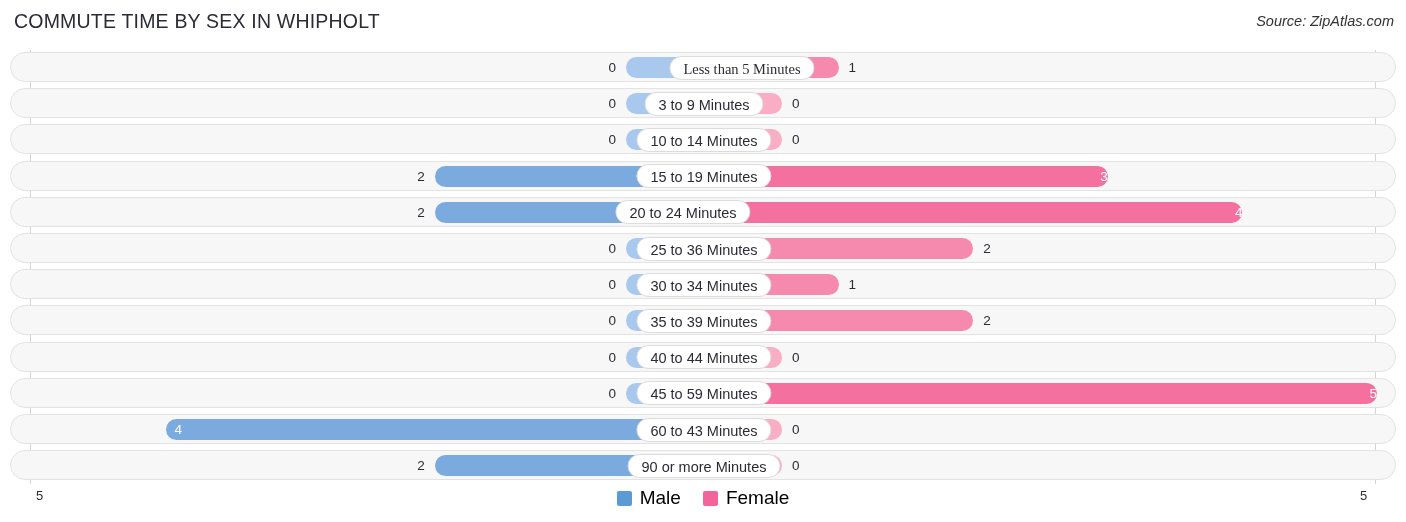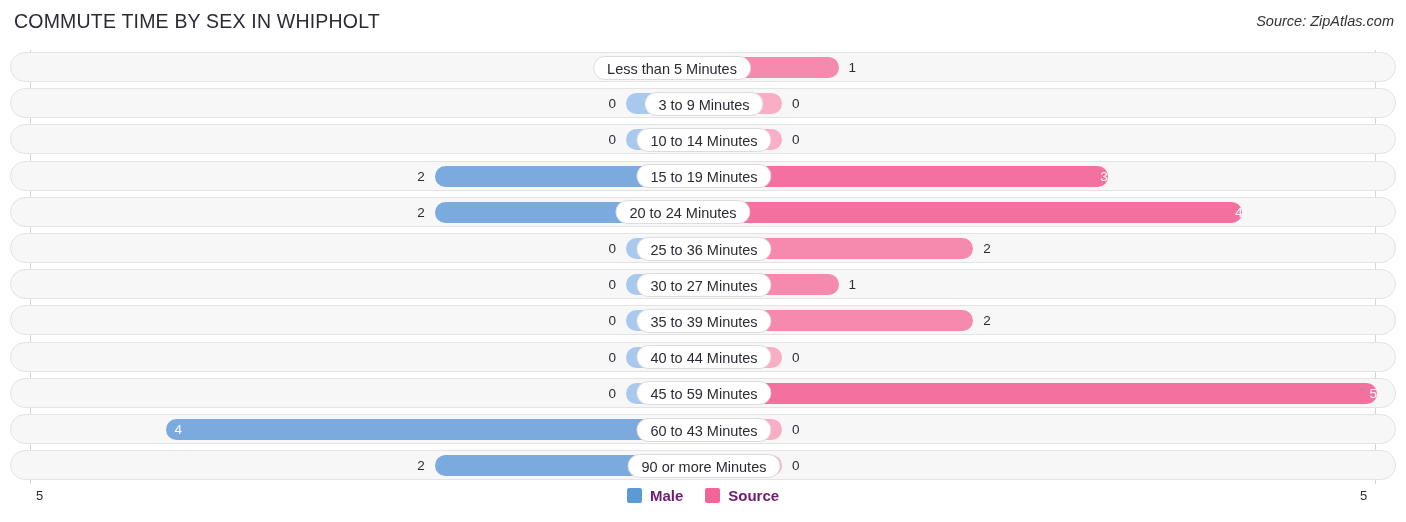--- a/index.html
+++ b/index.html
@@ -92,41 +92,41 @@
   }
   .axis-end.l{left:36px;}
   .axis-end.r{left:1360px;}
 
   #legend{
     position:absolute;left:0;right:0;top:487px;
     display:flex;justify-content:center;align-items:center;gap:22px;
   }
   .legend-item{display:flex;align-items:center;gap:8px;}
   .legend-swatch{width:15px;height:15px;border-radius:2px;display:block;}
-  .legend-label{font-size:15px;color:#701a75;font-weight:bold;}
+  .legend-label{font-size:19px;color:#000000;}
 </style>
 </head>
 <body>
 
 <div id="chart-root">
 
   <div class="hdr-title">COMMUTE TIME BY SEX IN WHIPHOLT</div>
   <div class="hdr-source">Source: ZipAtlas.com</div>
 
   <div id="plot">
     <div class="axis-line left"></div>
     <div class="axis-line right"></div>
 
   <div class="row" style="top: 2px;">
         <div class="row-inner">
           <div class="bar male zero" style="left: 615px; width: 78px; background: rgb(168, 200, 238);"></div>
           <div class="bar female" style="left: 693px; width: 134.6px; background: rgb(245, 137, 174);"></div>
           <div class="val outside-left" style="left: 553px; width: 52px;">0</div>
           <div class="val outside-right" style="left: 837.6px; width: 52px;">1</div>
-          <div class="pill" style="left: 661px;">Less than 5 Minutes</div>
+          <div class="pill" style="left: 731px; font-family: Liberation Serif, serif;">Less than 5 Minutes</div>
         </div>
       </div>
       <div class="row" style="top: 38.2px;">
         <div class="row-inner">
           <div class="bar male zero" style="left: 615px; width: 78px; background: rgb(168, 200, 238);"></div>
           <div class="bar female zero" style="left: 693px; width: 78px; background: rgb(249, 174, 198);"></div>
           <div class="val outside-left" style="left: 553px; width: 52px;">0</div>
           <div class="val outside-right" style="left: 781px; width: 52px;">0</div>
           <div class="pill" style="left: 693px;">3 to 9 Minutes</div>
         </div>
@@ -166,21 +166,21 @@
           <div class="val outside-right" style="left: 972.2px; width: 52px;">2</div>
           <div class="pill" style="left: 693px;">25 to 36 Minutes</div>
         </div>
       </div>
       <div class="row" style="top: 219.2px;">
         <div class="row-inner">
           <div class="bar male zero" style="left: 615px; width: 78px; background: rgb(168, 200, 238);"></div>
           <div class="bar female" style="left: 693px; width: 134.6px; background: rgb(245, 137, 174);"></div>
           <div class="val outside-left" style="left: 553px; width: 52px;">0</div>
           <div class="val outside-right" style="left: 837.6px; width: 52px;">1</div>
-          <div class="pill" style="left: 693px;">30 to 27 Minutes</div>
+          <div class="pill" style="left: 693px;">30 to 34 Minutes</div>
         </div>
       </div>
       <div class="row" style="top: 255.4px;">
         <div class="row-inner">
           <div class="bar male zero" style="left: 615px; width: 78px; background: rgb(168, 200, 238);"></div>
           <div class="bar female" style="left: 693px; width: 269.2px; background: rgb(245, 137, 174);"></div>
           <div class="val outside-left" style="left: 553px; width: 52px;">0</div>
           <div class="val outside-right" style="left: 972.2px; width: 52px;">2</div>
           <div class="pill" style="left: 693px;">35 to 39 Minutes</div>
         </div>
@@ -226,17 +226,17 @@
   <div class="axis-end l">5</div>
   <div class="axis-end r">5</div>
 
   <div id="legend">
     <div class="legend-item">
       <span class="legend-swatch" style="background: rgb(91, 155, 213);"></span>
       <span class="legend-label">Male</span>
     </div>
     <div class="legend-item">
       <span class="legend-swatch" style="background: rgb(242, 100, 154);"></span>
-      <span class="legend-label">Source</span>
+      <span class="legend-label">Female</span>
     </div>
   </div>
 
 </div>
 
 </body></html>

